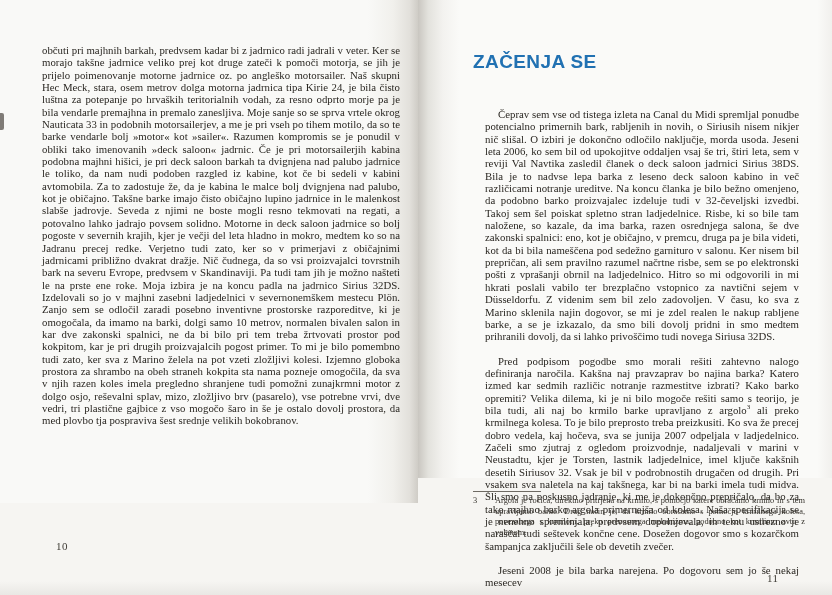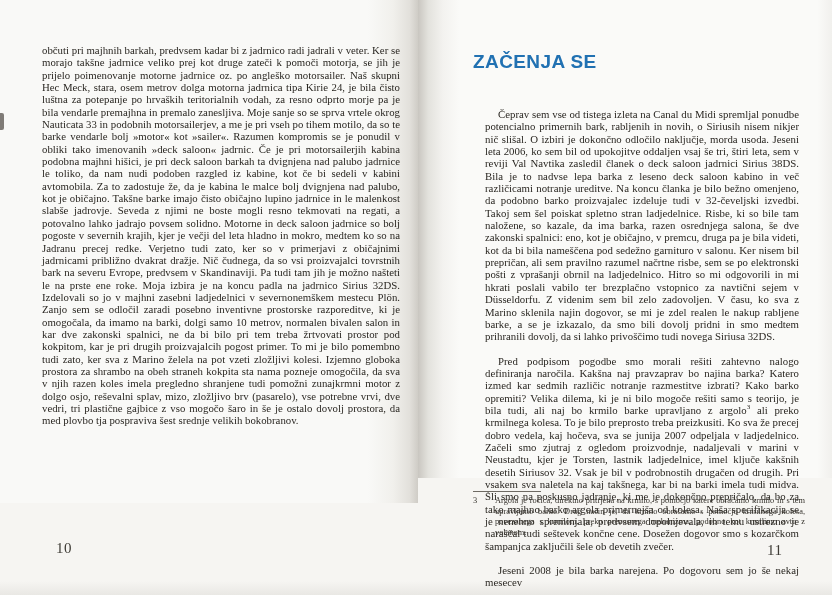--- a/index.html
+++ b/index.html
@@ -50,24 +50,24 @@
   .right-body sup { font-size:7px; line-height:0; }
   .footnote {
     position:absolute; left:55px; top:491px; width:332px;
     font-size:8.4px; line-height:10.6px; color:#35322c;
   }
   .footnote-rule { width:68px; border-top:1px solid #6e6a63; margin:0 0 4px 0; }
   .footnote-row { display:flex; }
   .fn-num { flex:0 0 14px; }
   .fn-text { flex:1; text-align:justify;margin-left:8px; }
   .folio {
-    position:absolute; font-size:15px; color:#3f3c36; letter-spacing:0.5px;
+    position:absolute; font-size:11px; color:#3f3c36; letter-spacing:0.5px;
   }
   .folio-left { left:56px; top:540px; }
-  .folio-right { left:349px; top:542px;text-align:center; }
+  .folio-right { left:349px; top:572px;text-align:center; }
 </style>
 </head>
 <body>
 
 <div class="spread">
 
   <div class="page-left">
     <div class="left-body">
       <p>občuti pri majhnih barkah, predvsem kadar bi z jadrnico radi jadrali v veter. Ker se morajo takšne jadrnice veliko prej kot druge zateči k pomoči motorja, se jih je prijelo poimenovanje motorne jadrnice oz. po angleško motorsailer. Naš skupni Hec Meck, stara, osem metrov dolga motorna jadrnica tipa Kirie 24, je bila čisto luštna za potepanje po hrvaških teritorialnih vodah, za resno odprto morje pa je bila vendarle premajhna in premalo zanesljiva. Moje sanje so se sprva vrtele okrog Nauticata 33 in podobnih motorsailerjev, a me je pri vseh po tihem motilo, da so te barke vendarle bolj »motor« kot »sailer«. Razumen kompromis se je ponudil v obliki tako imenovanih »deck saloon« jadrnic. Če je pri motorsailerjih kabina podobna majhni hišici, je pri deck saloon barkah ta dvignjena nad palubo jadrnice le toliko, da nam nudi podoben razgled iz kabine, kot če bi sedeli v kabini avtomobila. Za to zadostuje že, da je kabina le malce bolj dvignjena nad palubo, kot je običajno. Takšne barke imajo čisto običajno lupino jadrnice in le malenkost slabše jadrovje. Seveda z njimi ne boste mogli resno tekmovati na regati, a potovalno lahko jadrajo povsem solidno. Motorne in deck saloon jadrnice so bolj pogoste v severnih krajih, kjer je večji del leta hladno in mokro, medtem ko so na Jadranu precej redke. Verjetno tudi zato, ker so v primerjavi z običajnimi jadrnicami približno dvakrat dražje. Nič čudnega, da so vsi proizvajalci tovrstnih bark na severu Evrope, predvsem v Skandinaviji. Pa tudi tam jih je možno našteti le na prste ene roke. Moja izbira je na koncu padla na jadrnico Sirius 32DS. Izdelovali so jo v majhni zasebni ladjedelnici v severnonemškem mestecu Plön. Zanjo sem se odločil zaradi posebno inventivne prostorske razporeditve, ki je omogočala, da imamo na barki, dolgi samo 10 metrov, normalen bivalen salon in kar dve zakonski spalnici, ne da bi bilo pri tem treba žrtvovati prostor pod kokpitom, kar je pri drugih proizvajalcih pogost primer. To mi je bilo pomembno tudi zato, ker sva z Marino želela na pot vzeti zložljivi kolesi. Izjemno globoka prostora za shrambo na obeh straneh kokpita sta nama pozneje omogočila, da sva v njih razen koles imela pregledno shranjene tudi pomožni zunajkrmni motor z dolgo osjo, reševalni splav, mizo, zložljivo brv (pasarelo), vse potrebne vrvi, dve vedri, tri plastične gajbice z vso mogočo šaro in še je ostalo dovolj prostora, da med plovbo tja pospraviva šest srednje velikih bokobranov.</p>
     </div>

